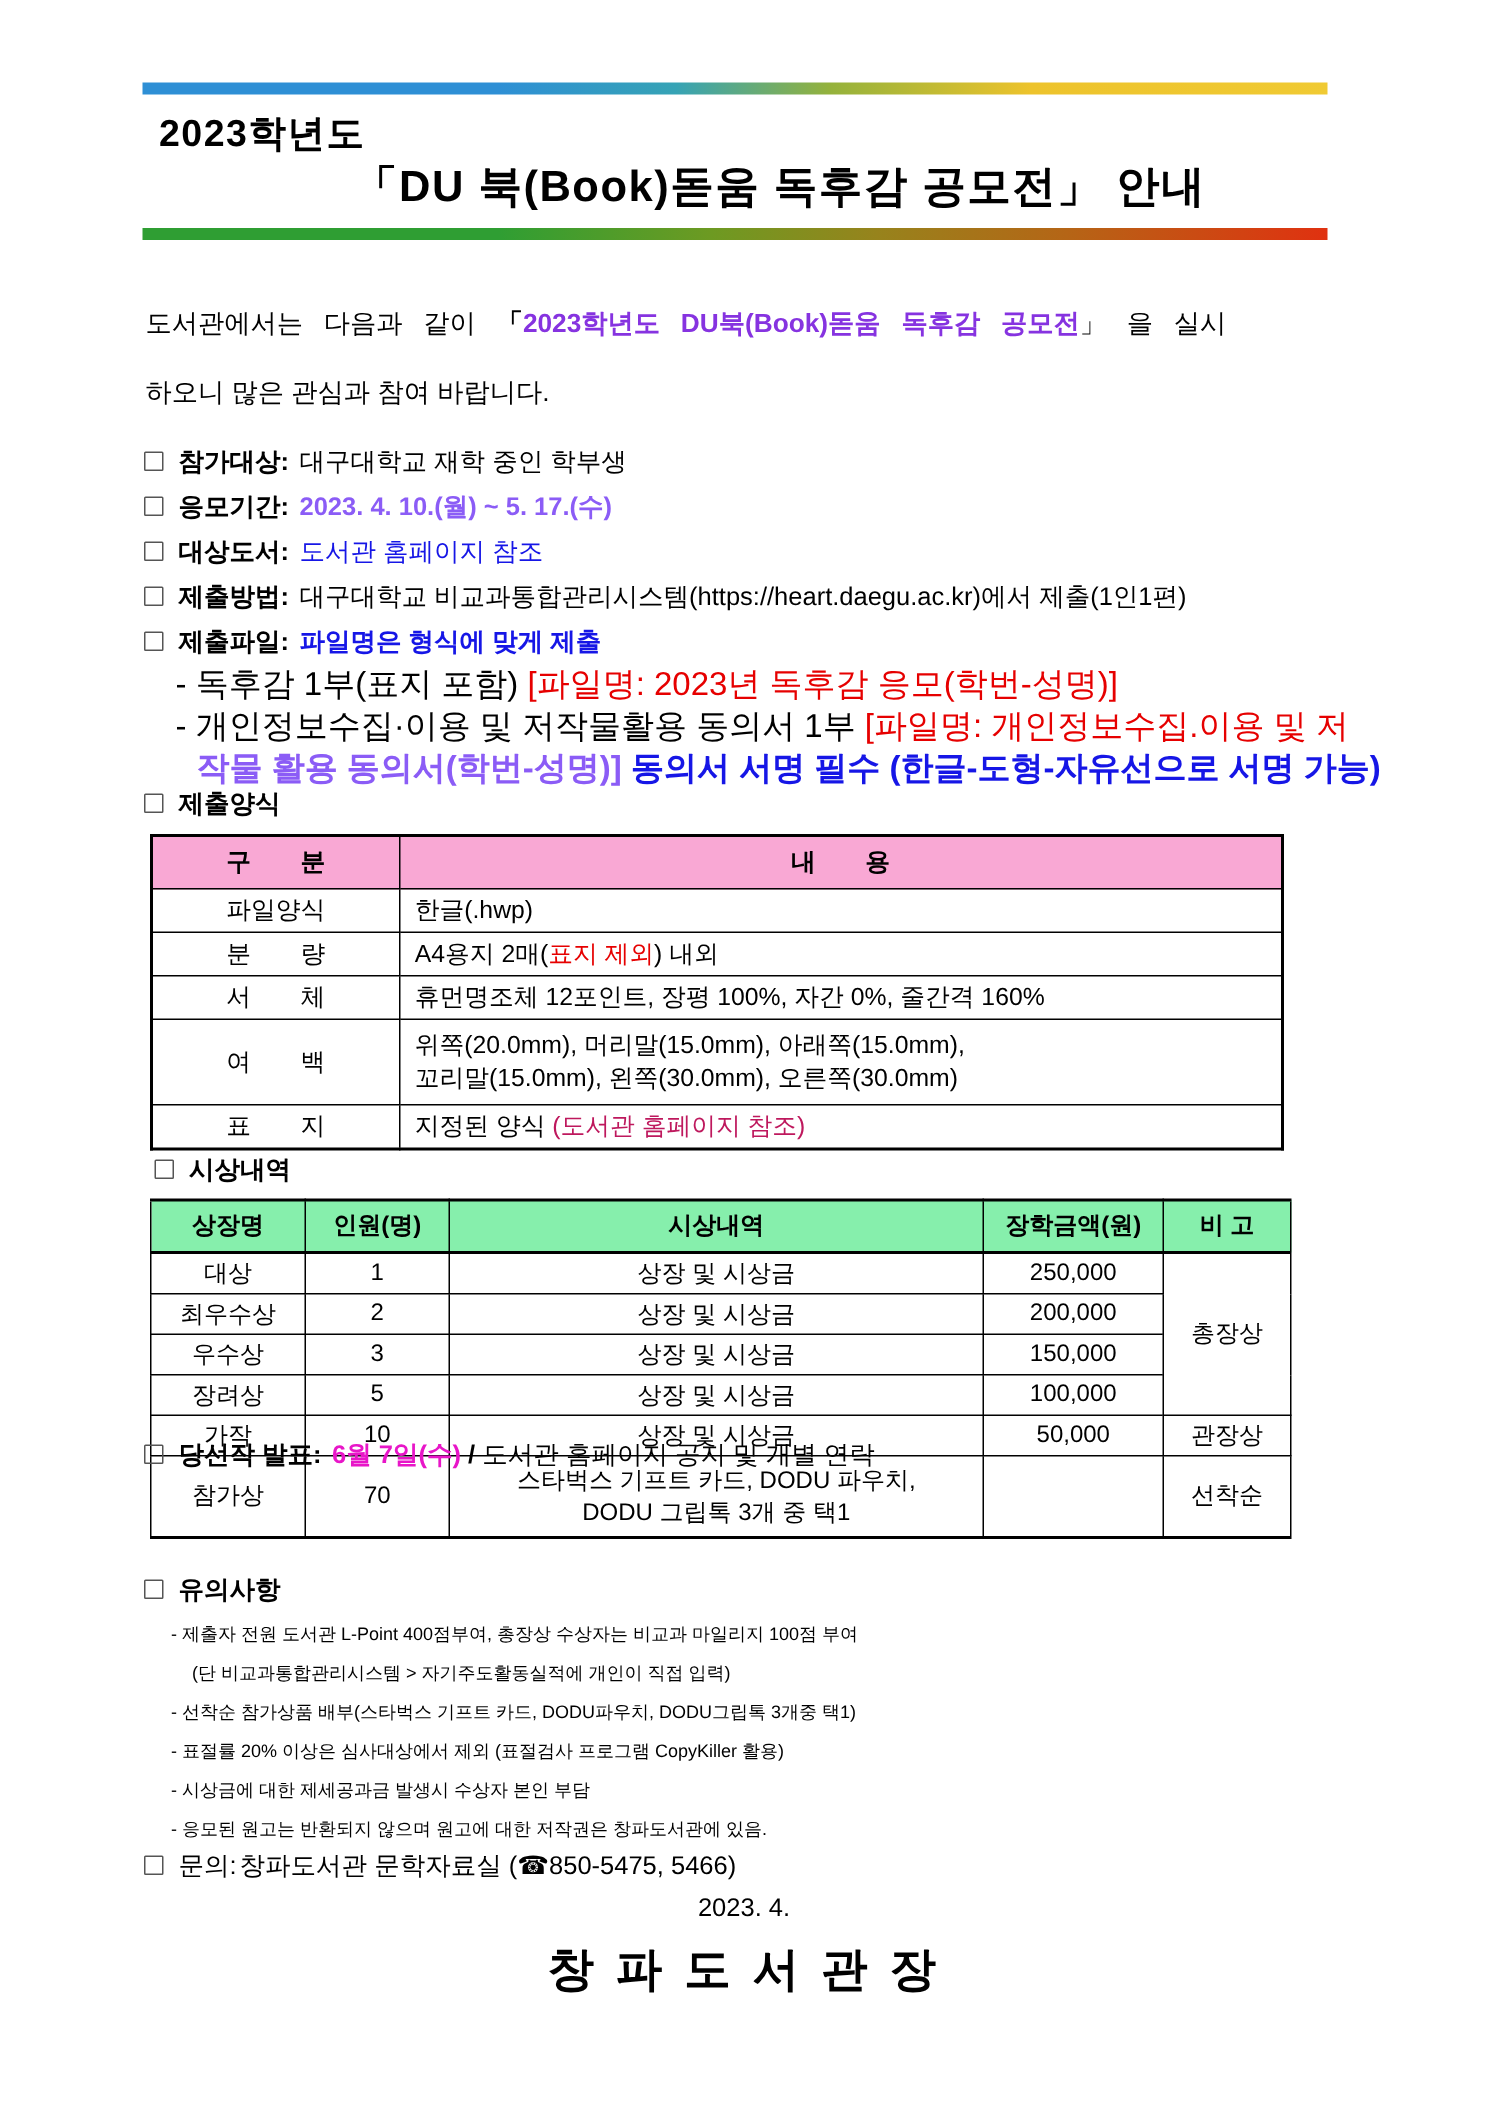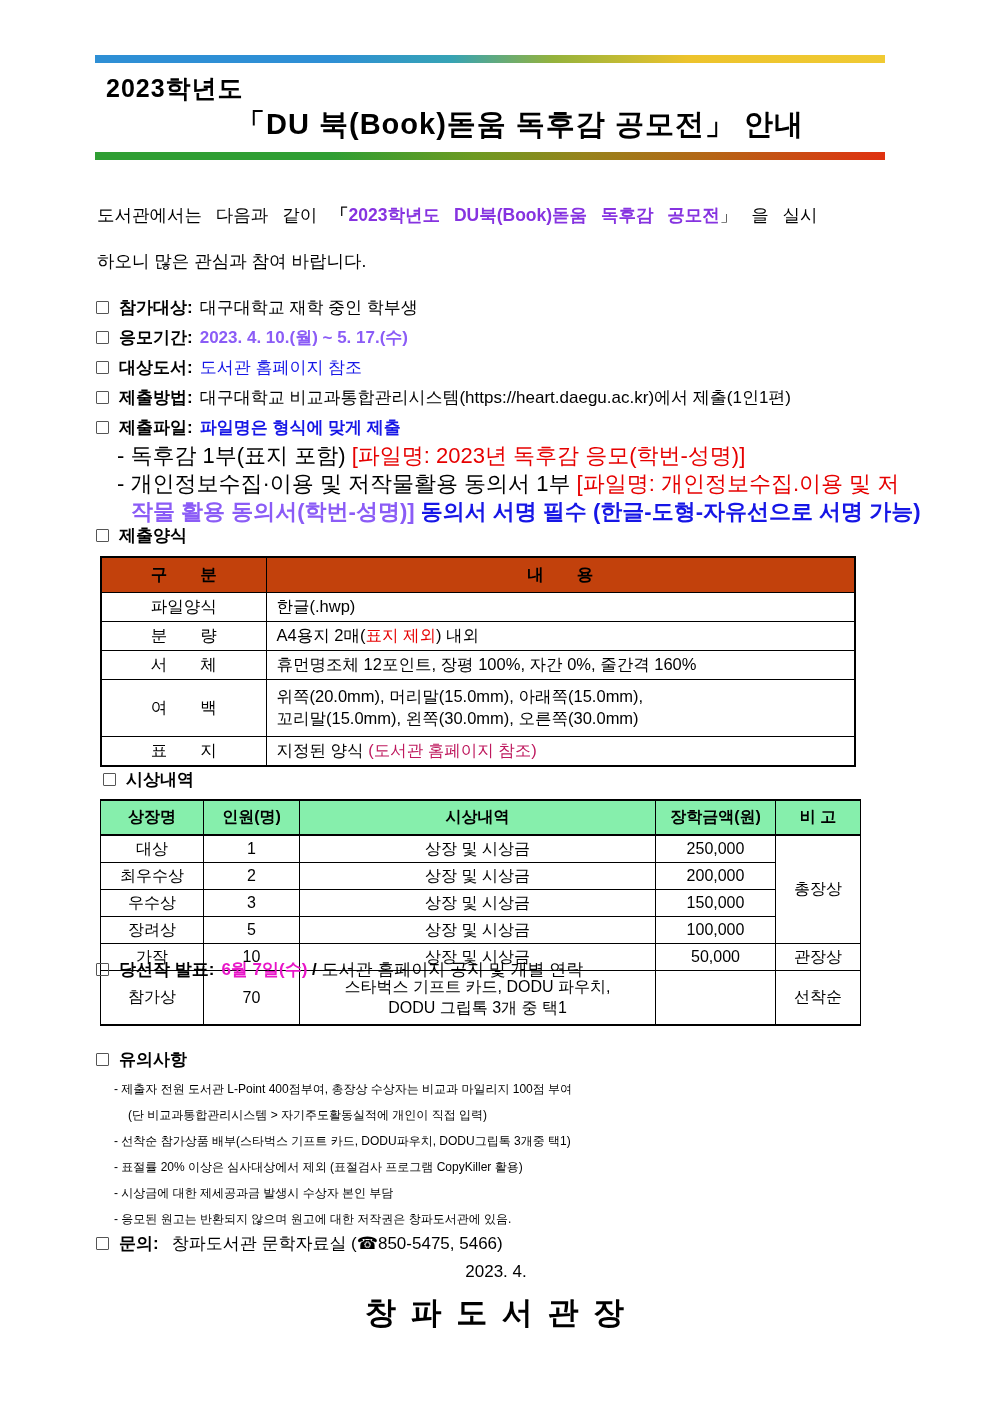--- a/index.html
+++ b/index.html
@@ -28,37 +28,37 @@
   .items{position:absolute;left:96px;top:292px;width:830px;font-size:17px;}
   .item{height:30px;display:flex;align-items:center;white-space:nowrap;}
   .item .lab{font-weight:bold;margin-right:7px;}
   .subitems{position:absolute;left:117px;top:442px;width:820px;font-size:22px;line-height:28px;white-space:nowrap;}
   .subitems .cont{padding-left:14px;}
   .secline{position:absolute;left:96px;font-size:17px;font-weight:bold;display:flex;align-items:center;}
   
   table{border-collapse:collapse;table-layout:fixed;}
   .t1{position:absolute;left:100px;top:556px;width:756px;border:2px solid #000;}
   .t1 td{border:1px solid #000;font-size:16.5px;padding:0;}
-  .t1 .hrow td{background:#c2410c;font-weight:bold;text-align:center;height:34px;border-bottom:1.5px solid #000;}
+  .t1 .hrow td{background:#f9a8d4;font-weight:bold;text-align:center;height:34px;border-bottom:1.5px solid #000;}
   .t1 .lab{text-align:center;white-space:pre;}
   .t1 .val{padding-left:10px;}
   .t1 tr.r28 td{height:28px;}
   .t1 tr.r56 td{height:56px;}
   .t2{position:absolute;left:100px;top:799px;width:761px;border-top:2.5px solid #000;border-bottom:2.5px solid #000;}
   .t2 td{border:1px solid #000;font-size:16px;text-align:center;padding:0;}
   .t2 .hrow td{background:#86efac;font-weight:bold;height:33px;border-bottom:2px solid #000;}
   .t2 tr.dr td{height:26px;}
   .t2 tr.lr td{height:53px;}
   
   .announce{position:absolute;left:96px;top:958px;width:860px;font-size:17px;display:flex;align-items:center;white-space:nowrap;}
   .announce .lab{font-weight:bold;margin-right:7px;}
   .notes{position:absolute;left:114px;top:1076px;width:860px;font-size:12px;line-height:26px;white-space:nowrap;}
   .notes .indent{padding-left:14px;}
   .contact{position:absolute;left:96px;top:1232px;width:860px;font-size:17px;display:flex;align-items:center;white-space:nowrap;}
-  .contact .lab{font-weight:bold;margin-right:13px;}
+  .contact .lab{font-weight:normal;margin-right:2px;}
   .f-date{position:absolute;left:0;top:1262px;width:992px;text-align:center;font-size:17px;}
   .f-sign{position:absolute;left:0;top:1292px;width:992px;text-align:center;font-size:31px;font-weight:bold;letter-spacing:3px;}
 </style>
 </head>
 <body>
 
 <div class="page">
 
   <div class="bar bar-top"></div>
 

